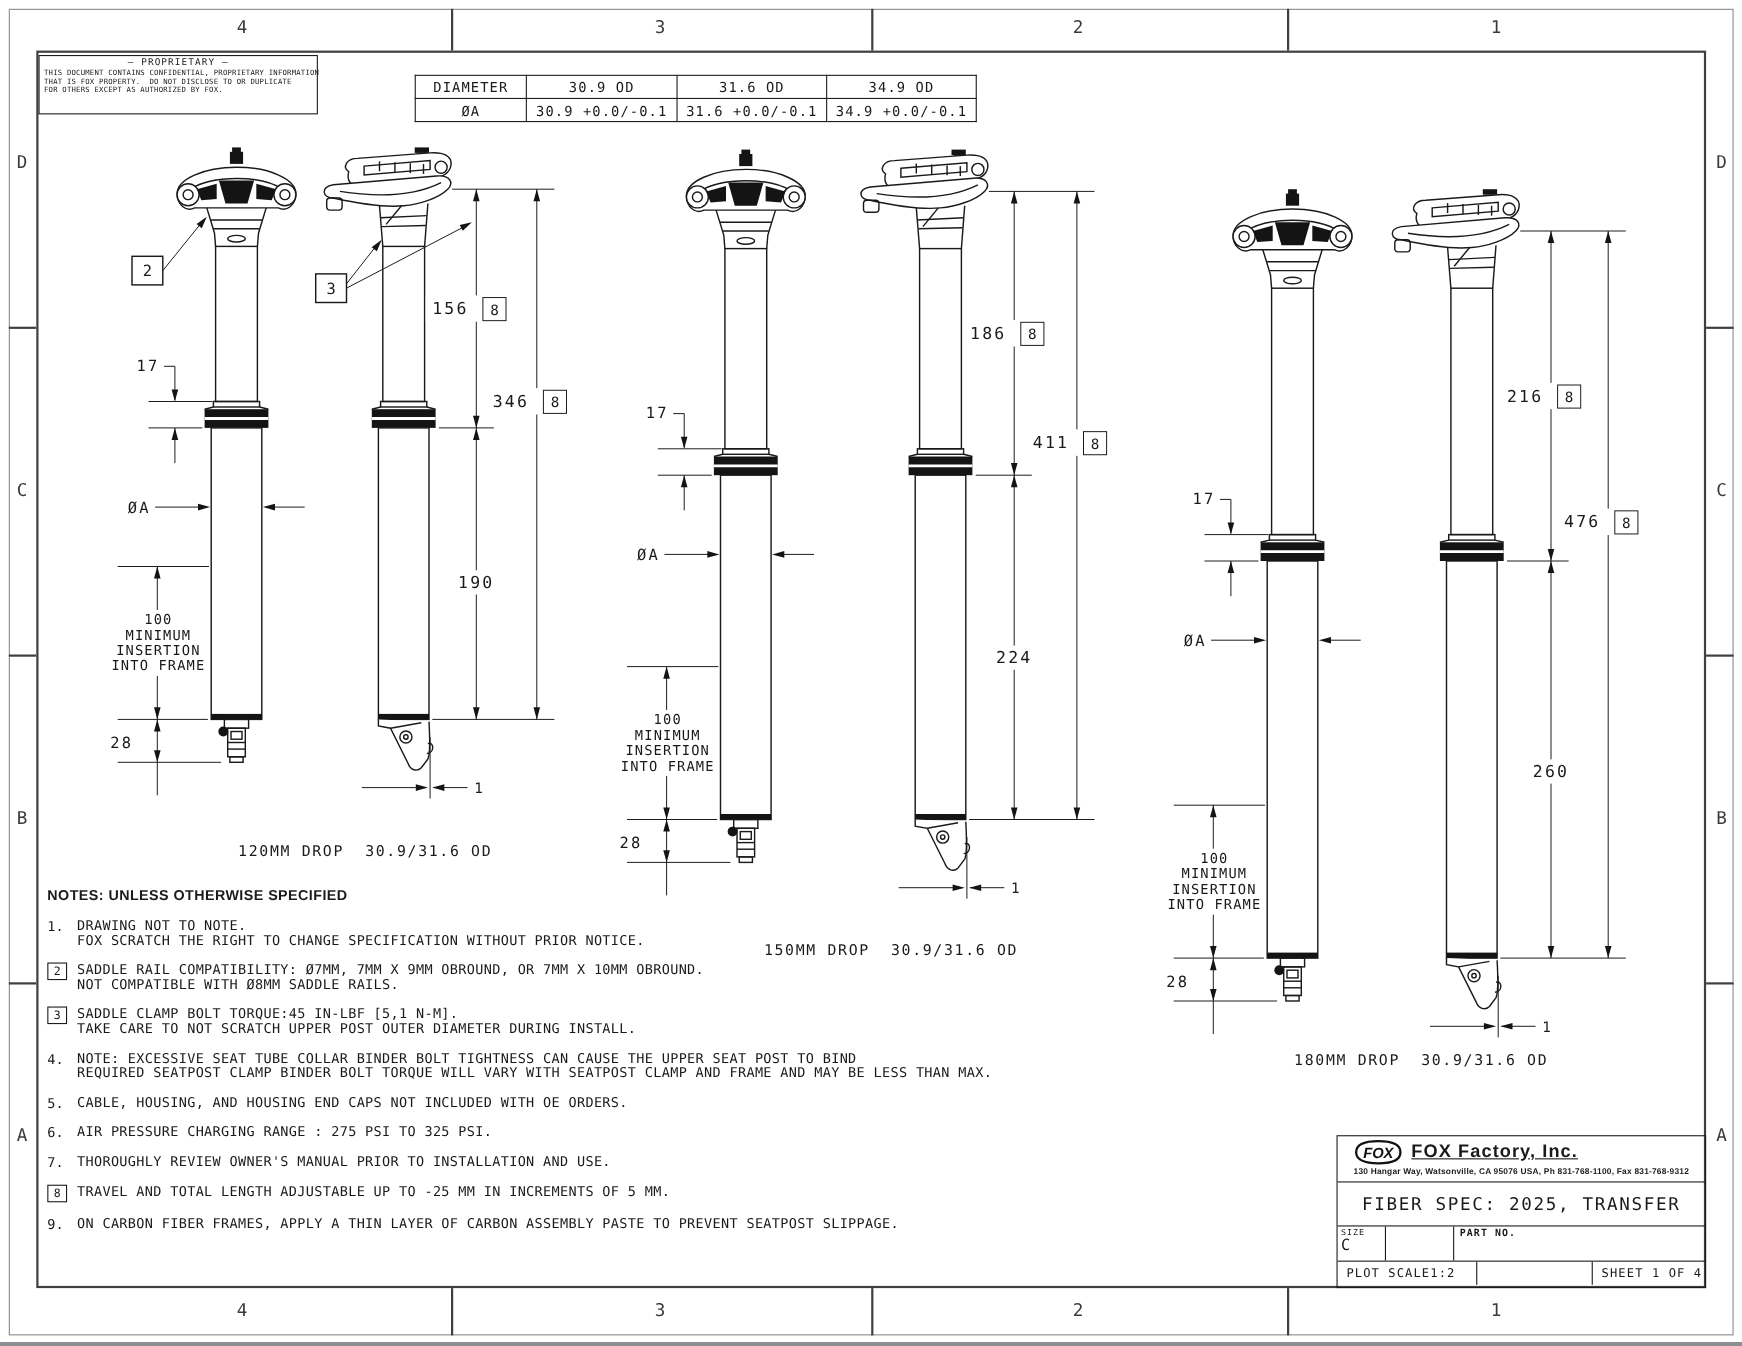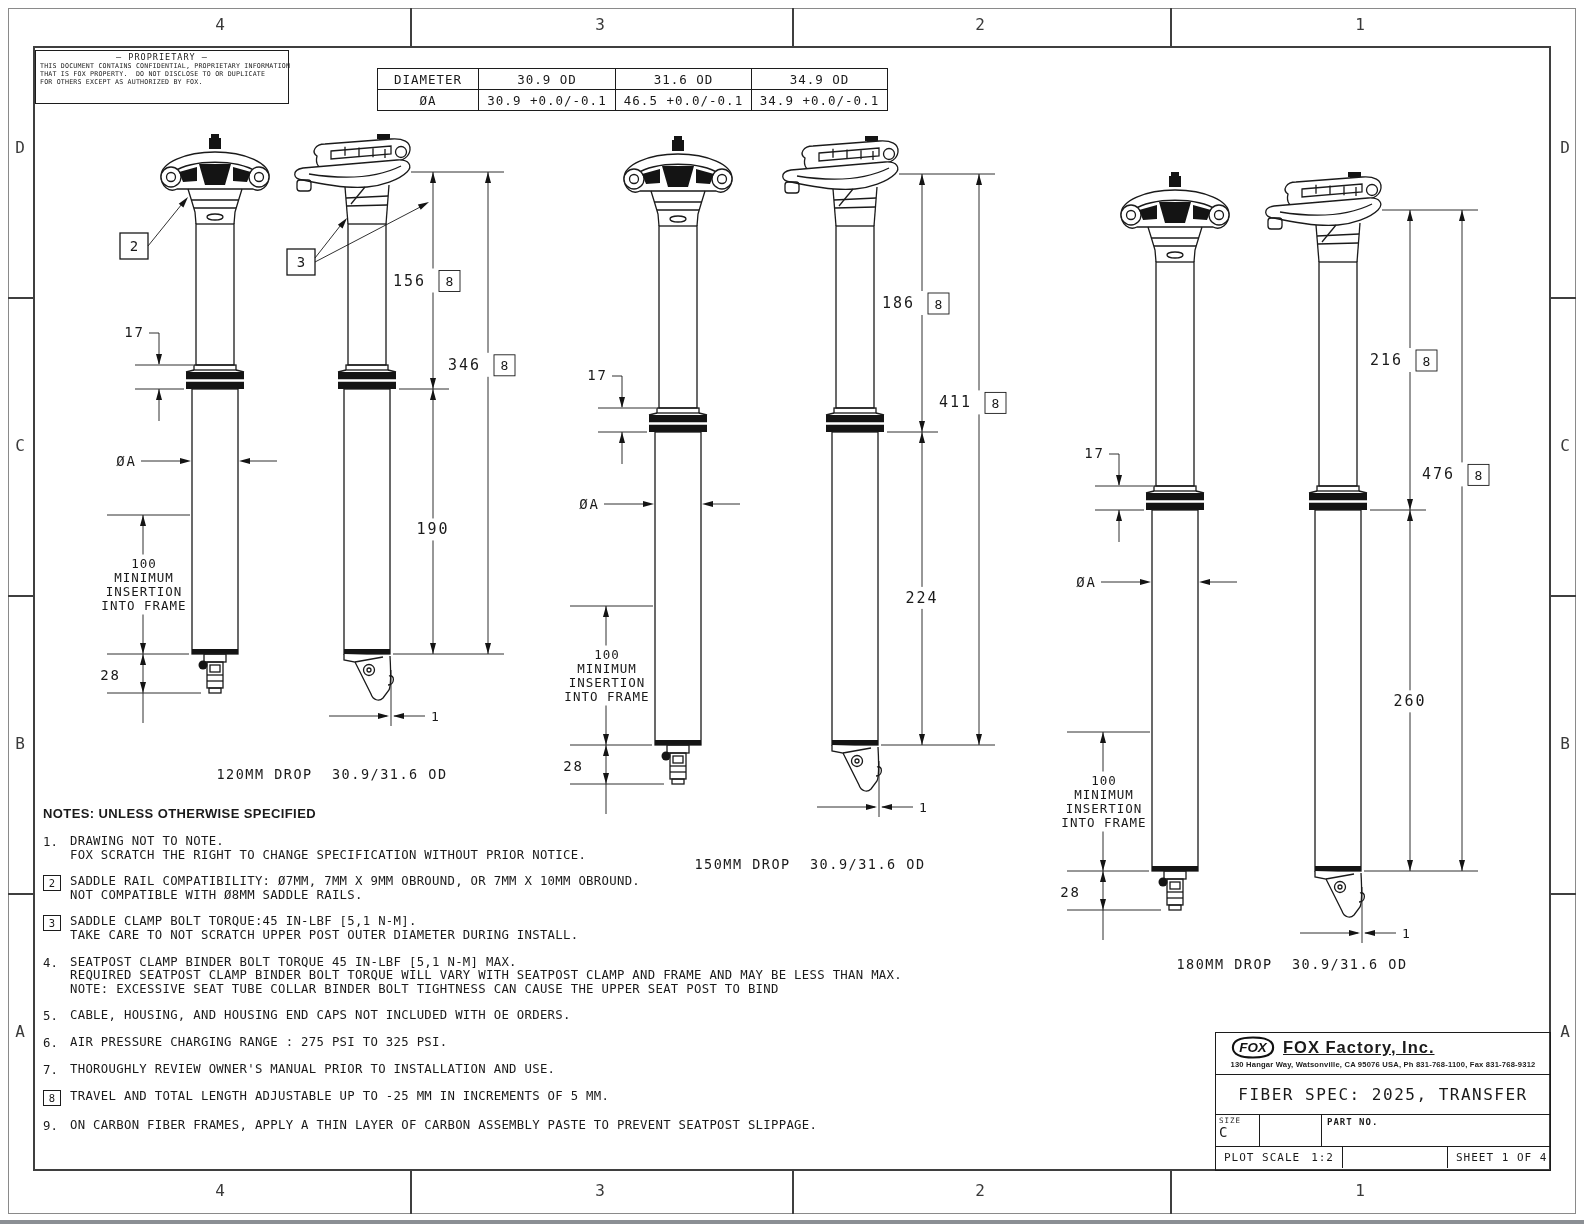--- a/index.html
+++ b/index.html
@@ -49,21 +49,21 @@
   .tb-row2{height:40px;border-top:1.4px solid #1c1c1c;display:flex;align-items:center;justify-content:center;
            font-size:16px;letter-spacing:1.5px;}
   .tb-row3{height:32px;border-top:1.4px solid #1c1c1c;display:flex;justify-content:center;}
   .tb-size{width:44px;border-right:1.4px solid #1c1c1c;padding:1px 3px;}
   .tb-size-label{font-size:7.5px;letter-spacing:1px;}
   .tb-size-val{font-size:14px;line-height:14px;}
   .tb-blank3{width:62px;border-right:1.4px solid #1c1c1c;}
   .tb-part{flex:1;padding:2px 5px;font-size:9px;font-weight:bold;letter-spacing:1px;}
   .tb-row4{height:22px;border-top:1.4px solid #1c1c1c;display:flex;font-size:11px;}
   .tb-plot{width:127px;border-right:1.4px solid #1c1c1c;display:flex;align-items:center;
-           justify-content:space-between;padding:0 8px;letter-spacing:1px;}
+           padding:0 8px;letter-spacing:1px;}
   .tb-blank4{width:105px;border-right:1.4px solid #1c1c1c;}
   .tb-sheet{flex:1;display:flex;align-items:center;padding-left:8px;letter-spacing:1px;}
 </style>
 </head>
 <body>
 
 <div class="sheet">
   <div class="outer-border"></div>
   <div class="inner-border"></div>
   <div id="zones">
@@ -108,21 +108,21 @@
     <tbody>
         <tr>
       <td class="dt-c0">DIAMETER</td>
       <td class="dt-c1">30.9 OD</td>
       <td class="dt-c2">31.6 OD</td>
       <td class="dt-c3">34.9 OD</td>
     </tr>
     <tr>
       <td class="dt-c0">ØA</td>
       <td class="dt-c1">30.9 +0.0/-0.1</td>
-      <td class="dt-c2">46.5 +0.0/-0.1</td>
+      <td class="dt-c2">31.6 +0.0/-0.1</td>
       <td class="dt-c3">34.9 +0.0/-0.1</td>
     </tr>
   </tbody>
     </table>
 
   <svg id="art" width="1584" height="1224">
       <g>
         <g>
           <rect x="196" y="224" width="38" height="141" class="fillw"></rect>
           <rect x="194" y="365" width="42" height="5" class=""></rect>
@@ -538,23 +538,22 @@
         <div class="note-item">
           <div class="note-marker"><span class="boxed">3</span></div>
           <div class="note-lines">
             <div class="note-line">SADDLE CLAMP BOLT TORQUE:45 IN-LBF [5,1 N-M].</div>
             <div class="note-line">TAKE CARE TO NOT SCRATCH UPPER POST OUTER DIAMETER DURING INSTALL.</div>
           </div>
         </div>
         <div class="note-item">
           <div class="note-marker">4.</div>
           <div class="note-lines">
-            <div class="note-line">SEATPOST CLAMP BINDER BOLT TORQUE 45 IN-LBF [5,1 N-M] MAX.</div>
+            <div class="note-line">NOTE: EXCESSIVE SEAT TUBE COLLAR BINDER BOLT TIGHTNESS CAN CAUSE THE UPPER SEAT POST TO BIND</div>
             <div class="note-line">REQUIRED SEATPOST CLAMP BINDER BOLT TORQUE WILL VARY WITH SEATPOST CLAMP AND FRAME AND MAY BE LESS THAN MAX.</div>
-            <div class="note-line">NOTE: EXCESSIVE SEAT TUBE COLLAR BINDER BOLT TIGHTNESS CAN CAUSE THE UPPER SEAT POST TO BIND</div>
           </div>
         </div>
         <div class="note-item">
           <div class="note-marker">5.</div>
           <div class="note-lines">
             <div class="note-line">CABLE, HOUSING, AND HOUSING END CAPS NOT INCLUDED WITH OE ORDERS.</div>
           </div>
         </div>
         <div class="note-item">
           <div class="note-marker">6.</div>

